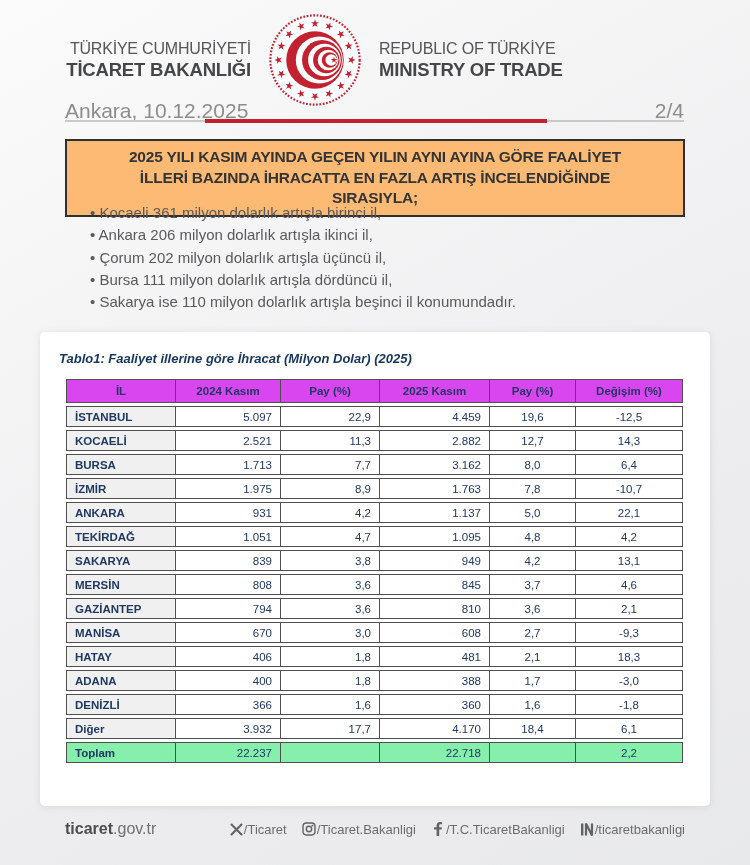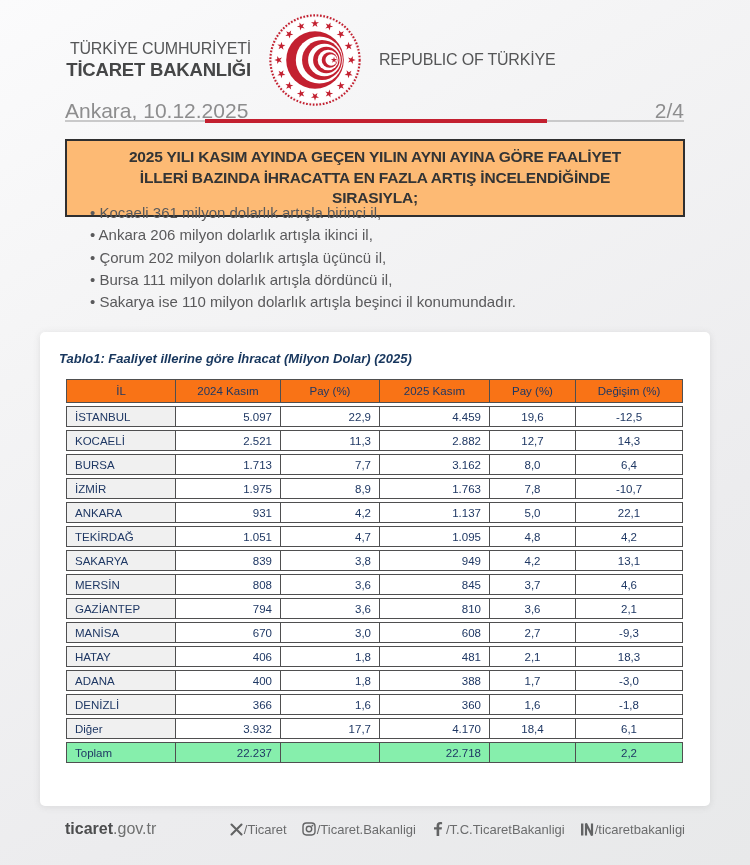--- a/index.html
+++ b/index.html
@@ -50,22 +50,22 @@
     font-size:13px; font-weight:bold; font-style:italic; color:#17365d; }
 
   
   table.export { position:absolute; top:44px; left:26px; width:617px;
     border-collapse:separate; border-spacing:0 3px;
     font-size:11.5px; color:#1f3864; table-layout:fixed; }
   .export th, .export td {
     border-top:1px solid #4f4f50; border-bottom:1px solid #4f4f50; border-right:1px solid #4f4f50;
     height:21px; padding:1px 8px; background:#ffffff; overflow:hidden; white-space:nowrap; }
   .export th:first-child, .export td:first-child { border-left:1px solid #4f4f50; }
-  .export th { background:#f97316; font-weight:normal; text-align:center; height:24px; }
-  .export td.label { background:#f0f0f0; font-weight:normal; text-align:left; }
+  .export th { background:#d946ef; font-weight:bold; text-align:center; height:24px; }
+  .export td.label { background:#f0f0f0; font-weight:bold; text-align:left; }
   .export td.al-right  { text-align:right; }
   .export td.al-center { text-align:center; }
   .export td.al-left   { text-align:left; }
   .export tr.total td { background:#86efac; }
 
   
   .footer { position:absolute; top:820px; left:65px; right:65px;
     display:flex; justify-content:space-between; align-items:center; }
   .website { font-size:16px; color:#6f7070; }
   .website b { color:#4c4d4e; }
@@ -116,20 +116,21 @@
         <circle cx="9.8" r="17" fill="#ffffff"></circle>
         <circle cx="11.8" r="13.8" fill="#c32030"></circle>
         <circle cx="13.6" r="10.8" fill="#ffffff"></circle>
         <circle cx="15.2" r="8.2" fill="#c32030"></circle>
         <circle cx="16.9" r="6" fill="#ffffff"></circle>
         <use href="#st" transform="translate(19.8,0) scale(3.4)" fill="#c32030"></use>
       </svg>
     </div>
     <div class="org-block org-right">
       <div class="org-line1">REPUBLIC OF TÜRKİYE</div>
+      <div class="org-line2">MINISTRY OF TRADE</div>
     </div>
   </div>
 
   <div class="meta-row">
     <span>Ankara, 10.12.2025</span>
     <span>2/4</span>
   </div>
   <div class="divider"></div>
   <div class="divider-red"></div>
 

